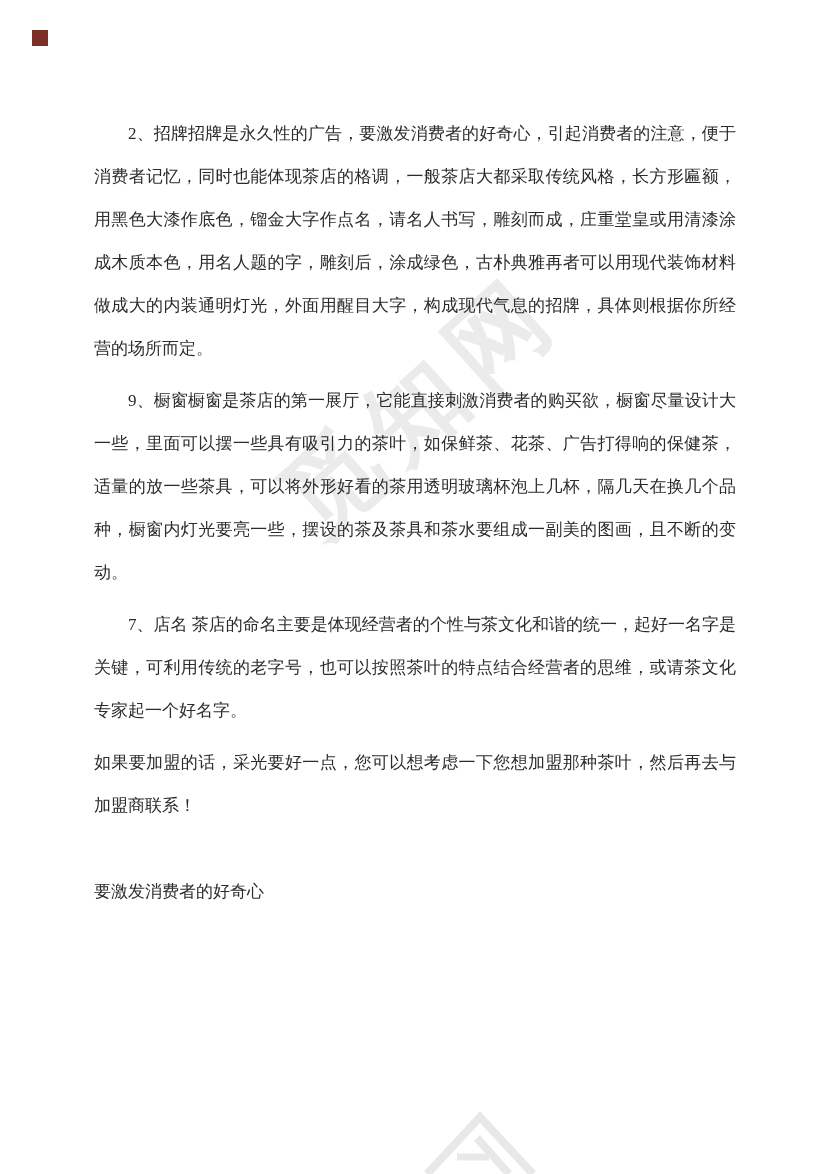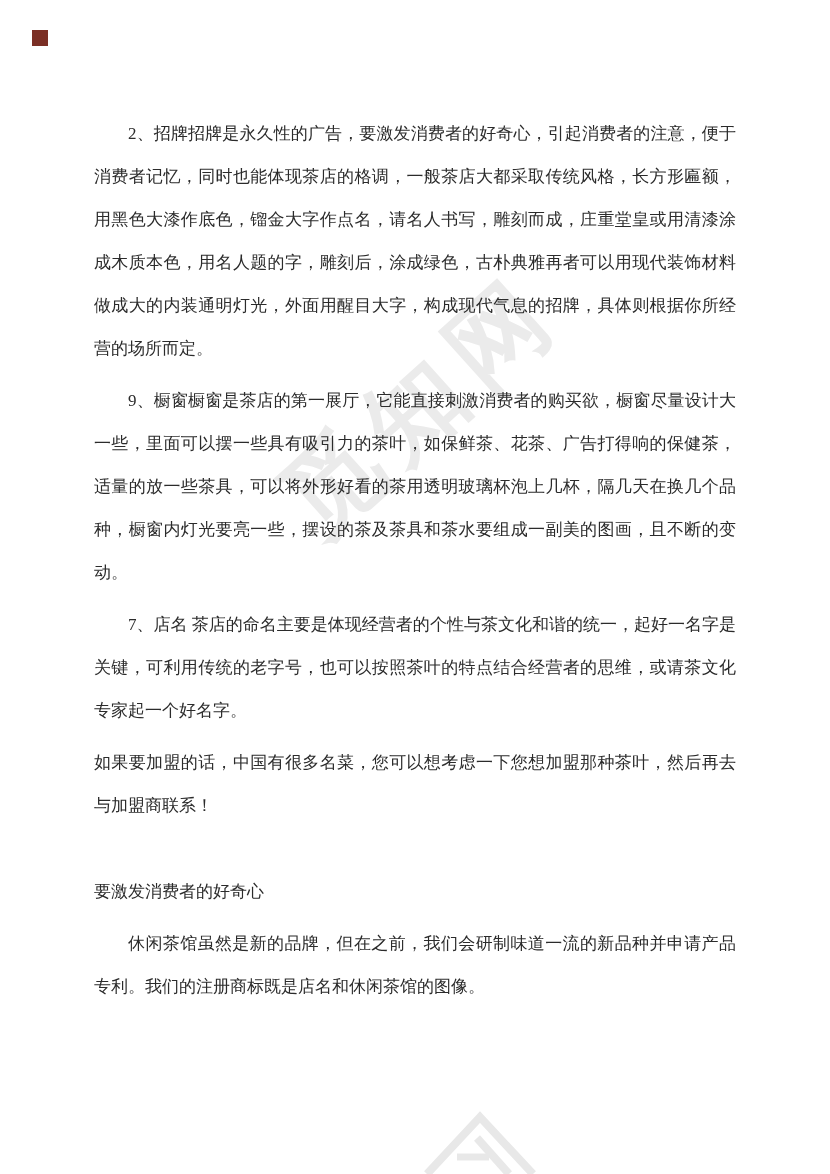--- a/index.html
+++ b/index.html
@@ -69,23 +69,22 @@
 <div class="page">
 
   <div class="stamp"></div>
 
   <div class="watermark-text">觅知网</div>
 
   <div class="content">
     <p class="indent">2、招牌招牌是永久性的广告，要激发消费者的好奇心，引起消费者的注意，便于消费者记忆，同时也能体现茶店的格调，一般茶店大都采取传统风格，长方形匾额，用黑色大漆作底色，镏金大字作点名，请名人书写，雕刻而成，庄重堂皇或用清漆涂成木质本色，用名人题的字，雕刻后，涂成绿色，古朴典雅再者可以用现代装饰材料做成大的内装通明灯光，外面用醒目大字，构成现代气息的招牌，具体则根据你所经营的场所而定。</p>
     <p class="indent">9、橱窗橱窗是茶店的第一展厅，它能直接刺激消费者的购买欲，橱窗尽量设计大一些，里面可以摆一些具有吸引力的茶叶，如保鲜茶、花茶、广告打得响的保健茶，适量的放一些茶具，可以将外形好看的茶用透明玻璃杯泡上几杯，隔几天在换几个品种，橱窗内灯光要亮一些，摆设的茶及茶具和茶水要组成一副美的图画，且不断的变动。</p>
     <p class="indent">7、店名 茶店的命名主要是体现经营者的个性与茶文化和谐的统一，起好一名字是关键，可利用传统的老字号，也可以按照茶叶的特点结合经营者的思维，或请茶文化专家起一个好名字。</p>
-    <p>如果要加盟的话，中国有很多名菜，您可以想考虑一下您想加盟那种茶叶，然后再去与加盟商联系！</p>
+    <p>如果要加盟的话，采光要好一点，您可以想考虑一下您想加盟那种茶叶，然后再去与加盟商联系！</p>
     <p class="gap-before">要激发消费者的好奇心</p>
-    <p class="indent">休闲茶馆虽然是新的品牌，但在之前，我们会研制味道一流的新品种并申请产品专利。我们的注册商标既是店名和休闲茶馆的图像。</p>
   </div>
 
   <svg class="watermark-logo" viewBox="0 0 130 64" xmlns="http://www.w3.org/2000/svg">
     <path d="M12 64 L65 7 L118 64" fill="none" stroke="#e8e8e8" stroke-width="8" stroke-linejoin="miter"></path>
     <path d="M62 28 L94 64" fill="none" stroke="#e8e8e8" stroke-width="8"></path>
     <path d="M42 47 L74 47" fill="none" stroke="#e8e8e8" stroke-width="7"></path>
   </svg>
 
 </div>
 

